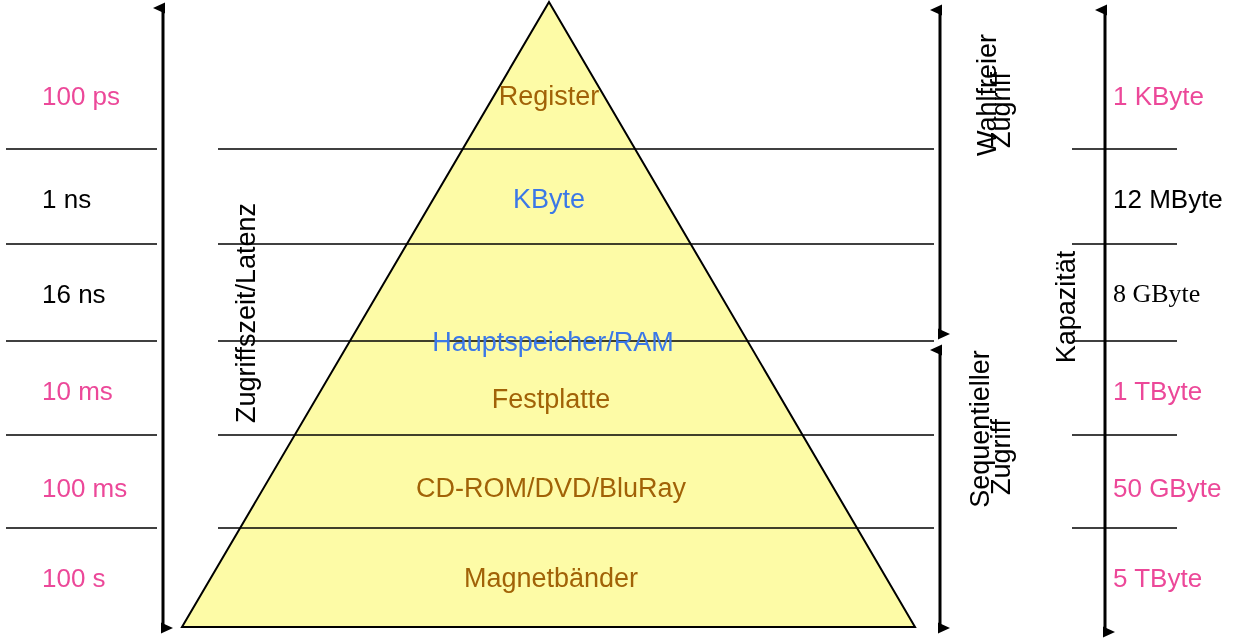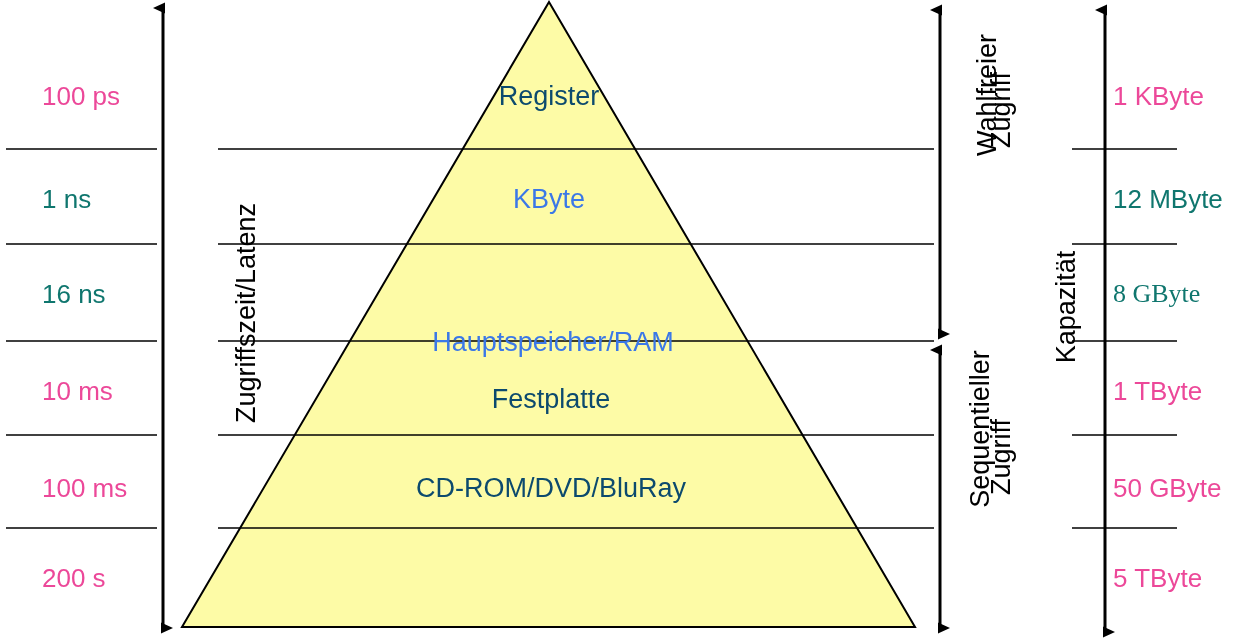--- a/index.html
+++ b/index.html
@@ -18,34 +18,34 @@
   #diagram-svg {
     position: absolute;
     left: 0;
     top: 0;
     width: 1259px;
     height: 642px;
   }
   .tier-label {
     position: absolute;
     font-size: 27px;
-    color: #0c4a6e;
+    color: #a16207;
     white-space: nowrap;
     text-align: center;
     transform: translate(-50%, -50%);
   }
   .tier-label.accent { color: #3b78e7; }
   .side-label {
     position: absolute;
     font-size: 26px;
     color: #ec4899;
     white-space: nowrap;
     transform: translateY(-50%);
   }
-  .side-label.accent { color: #0f766e; }
+  .side-label.accent { color: #000000; }
   .side-label.left { text-align: left; }
   .side-label.right { text-align: left; }
   .caption-stack {
     position: absolute;
     transform-origin: center center;
     transform: rotate(-90deg);
     white-space: nowrap;
     font-size: 27px;
     color: #000000;
     text-align: center;
@@ -104,32 +104,33 @@
   <div class="tier-label" style="left:549px; top:96px;">Register</div>
 
   <div class="tier-label accent" style="left:549px; top:199px;">KByte</div>
 
   <div class="tier-label accent" style="left:553px; top:294px;margin-top:48px;">Hauptspeicher/RAM</div>
 
   <div class="tier-label" style="left:551px; top:399px;">Festplatte</div>
 
   <div class="tier-label" style="left:551px; top:488px;">CD-ROM/DVD/BluRay</div>
 
+  <div class="tier-label" style="left:551px; top:578px;">Magnetbänder</div>
 
   <div class="side-label left" style="left:42px; top:96px;">100 ps</div>
 
   <div class="side-label left accent" style="left:42px; top:199px;">1 ns</div>
 
   <div class="side-label left accent" style="left:42px; top:294px;">16 ns</div>
 
   <div class="side-label left" style="left:42px; top:391px;">10 ms</div>
 
   <div class="side-label left" style="left:42px; top:488px;">100 ms</div>
 
-  <div class="side-label left" style="left:42px; top:578px;">200 s</div>
+  <div class="side-label left" style="left:42px; top:578px;">100 s</div>
 
   <div class="side-label right" style="left:1113px; top:96px;">1 KByte</div>
 
   <div class="side-label right accent" style="left:1113px; top:199px;">12 MByte</div>
 
   <div class="side-label right accent" style="left:1113px; top:294px;font-family:Liberation Serif, serif;">8 GByte</div>
 
   <div class="side-label right" style="left:1113px; top:391px;">1 TByte</div>
 
   <div class="side-label right" style="left:1113px; top:488px;">50 GByte</div>

